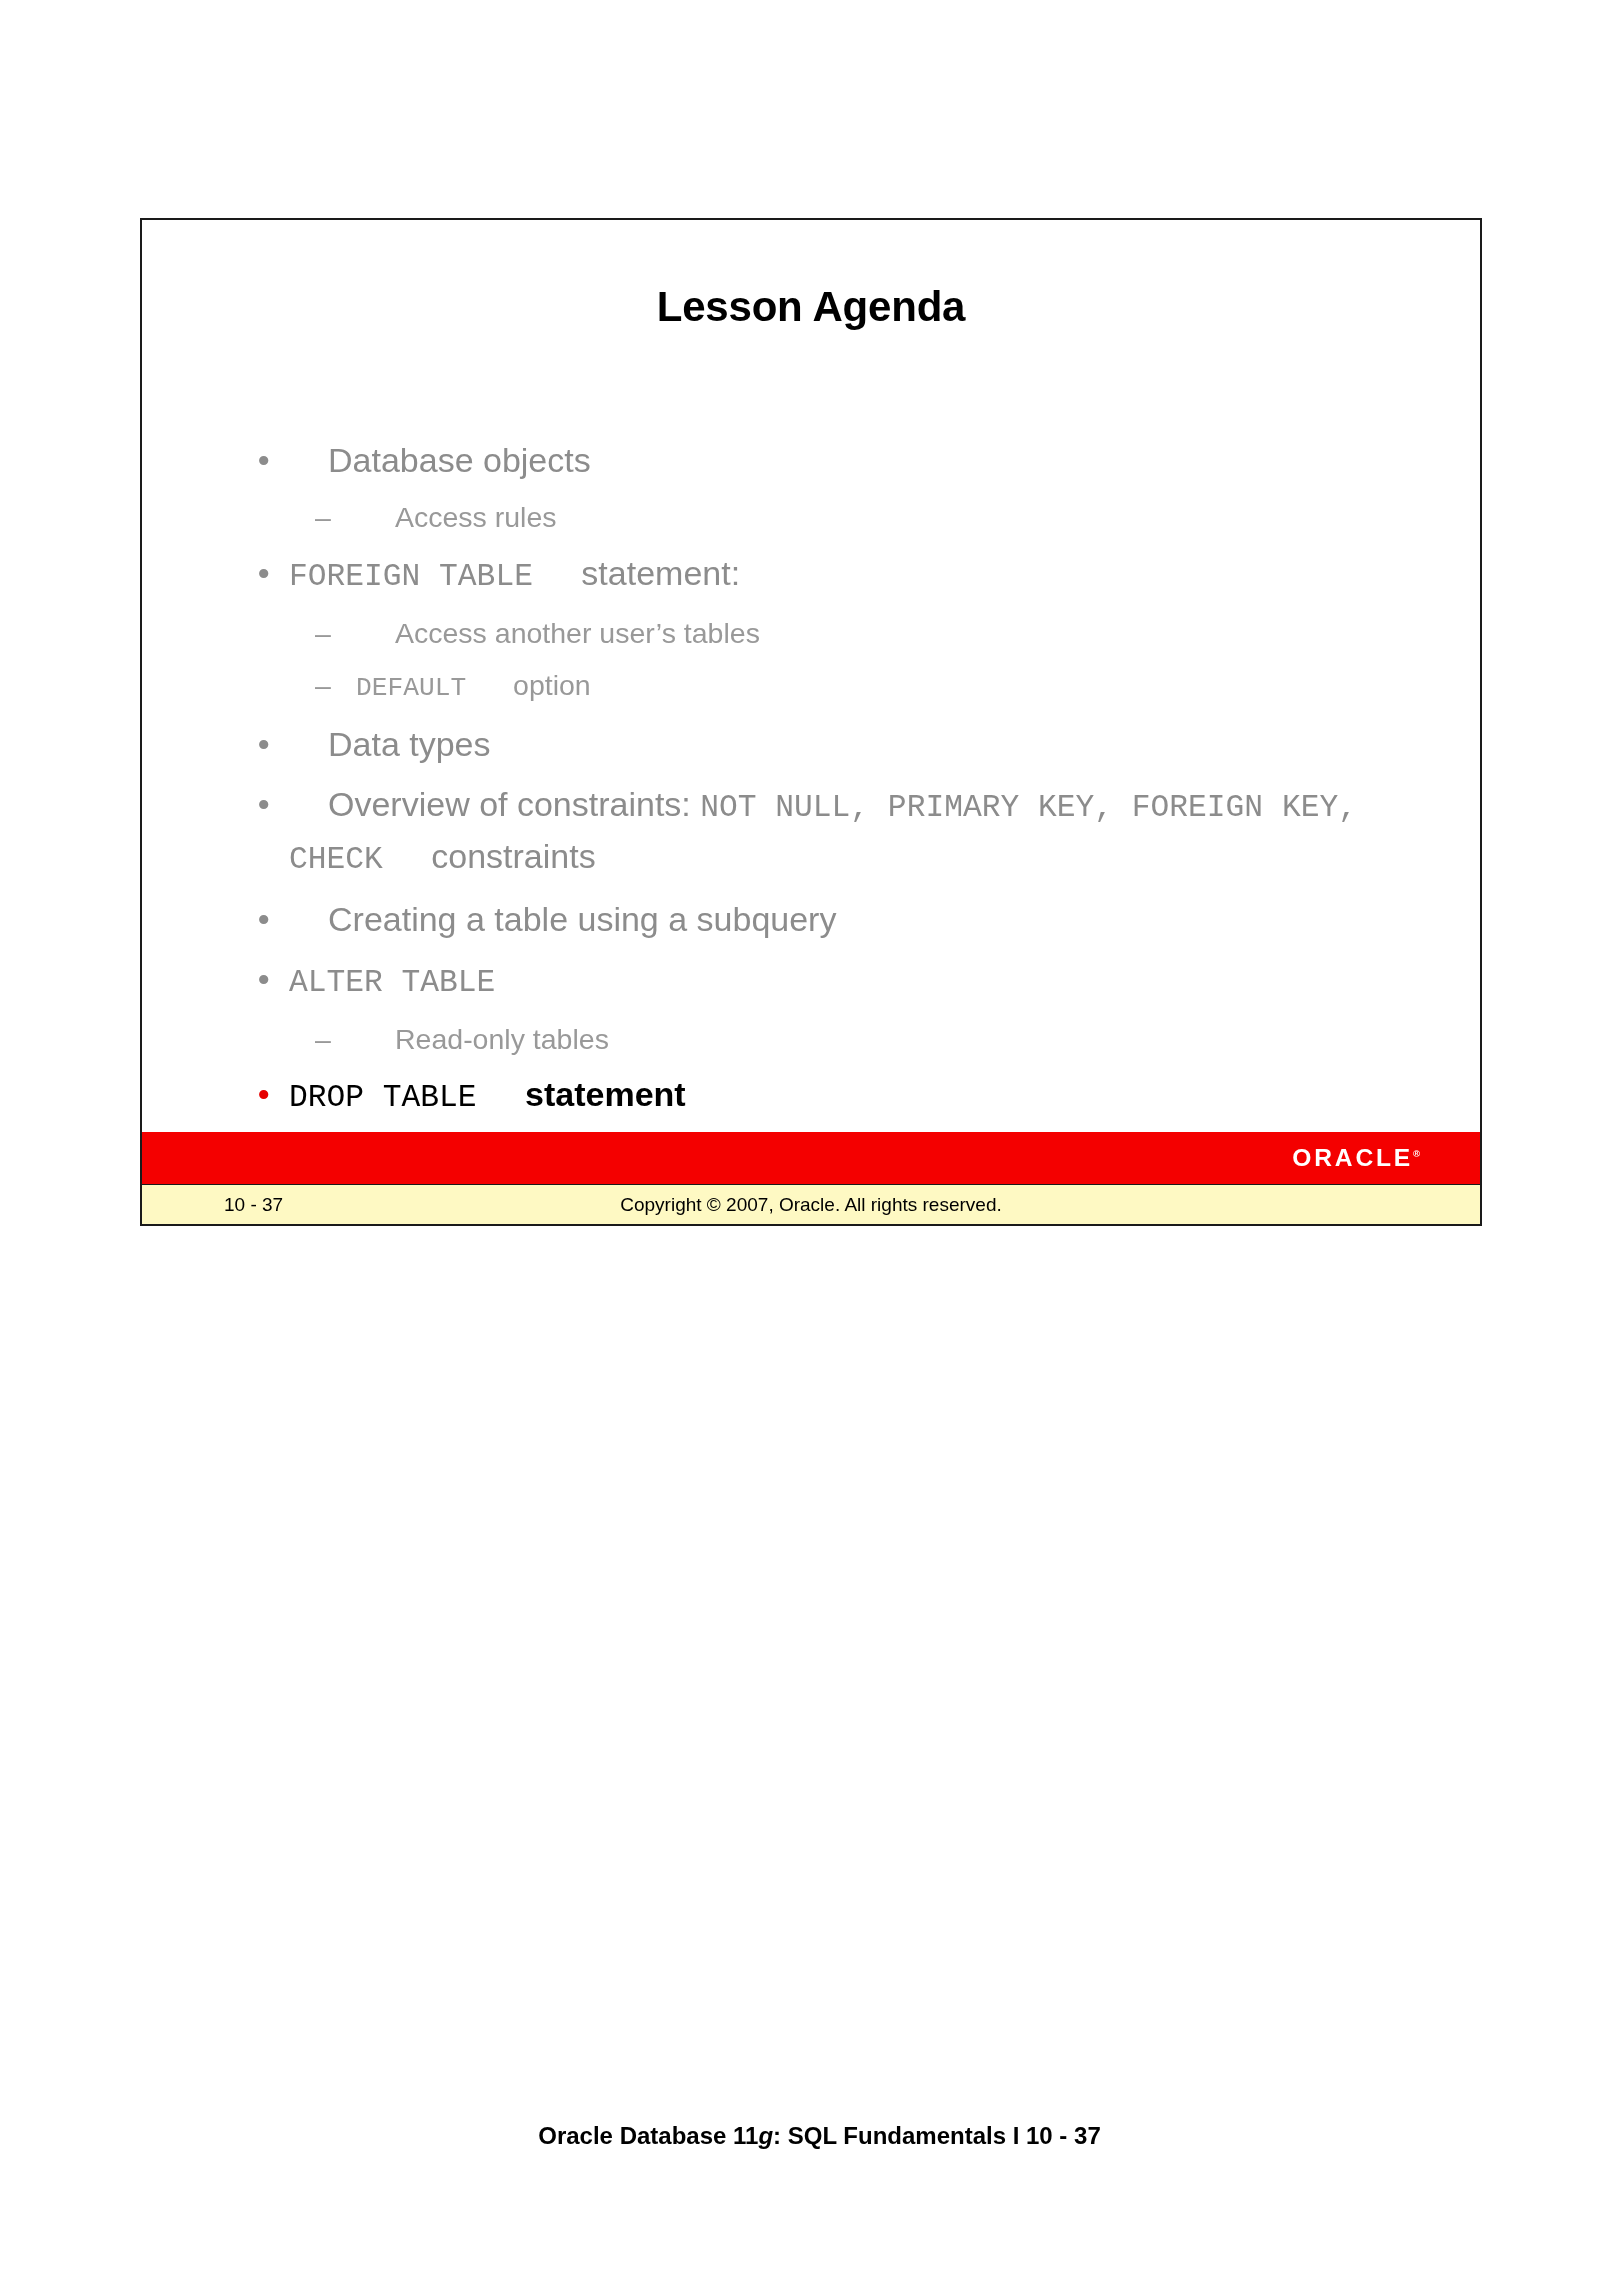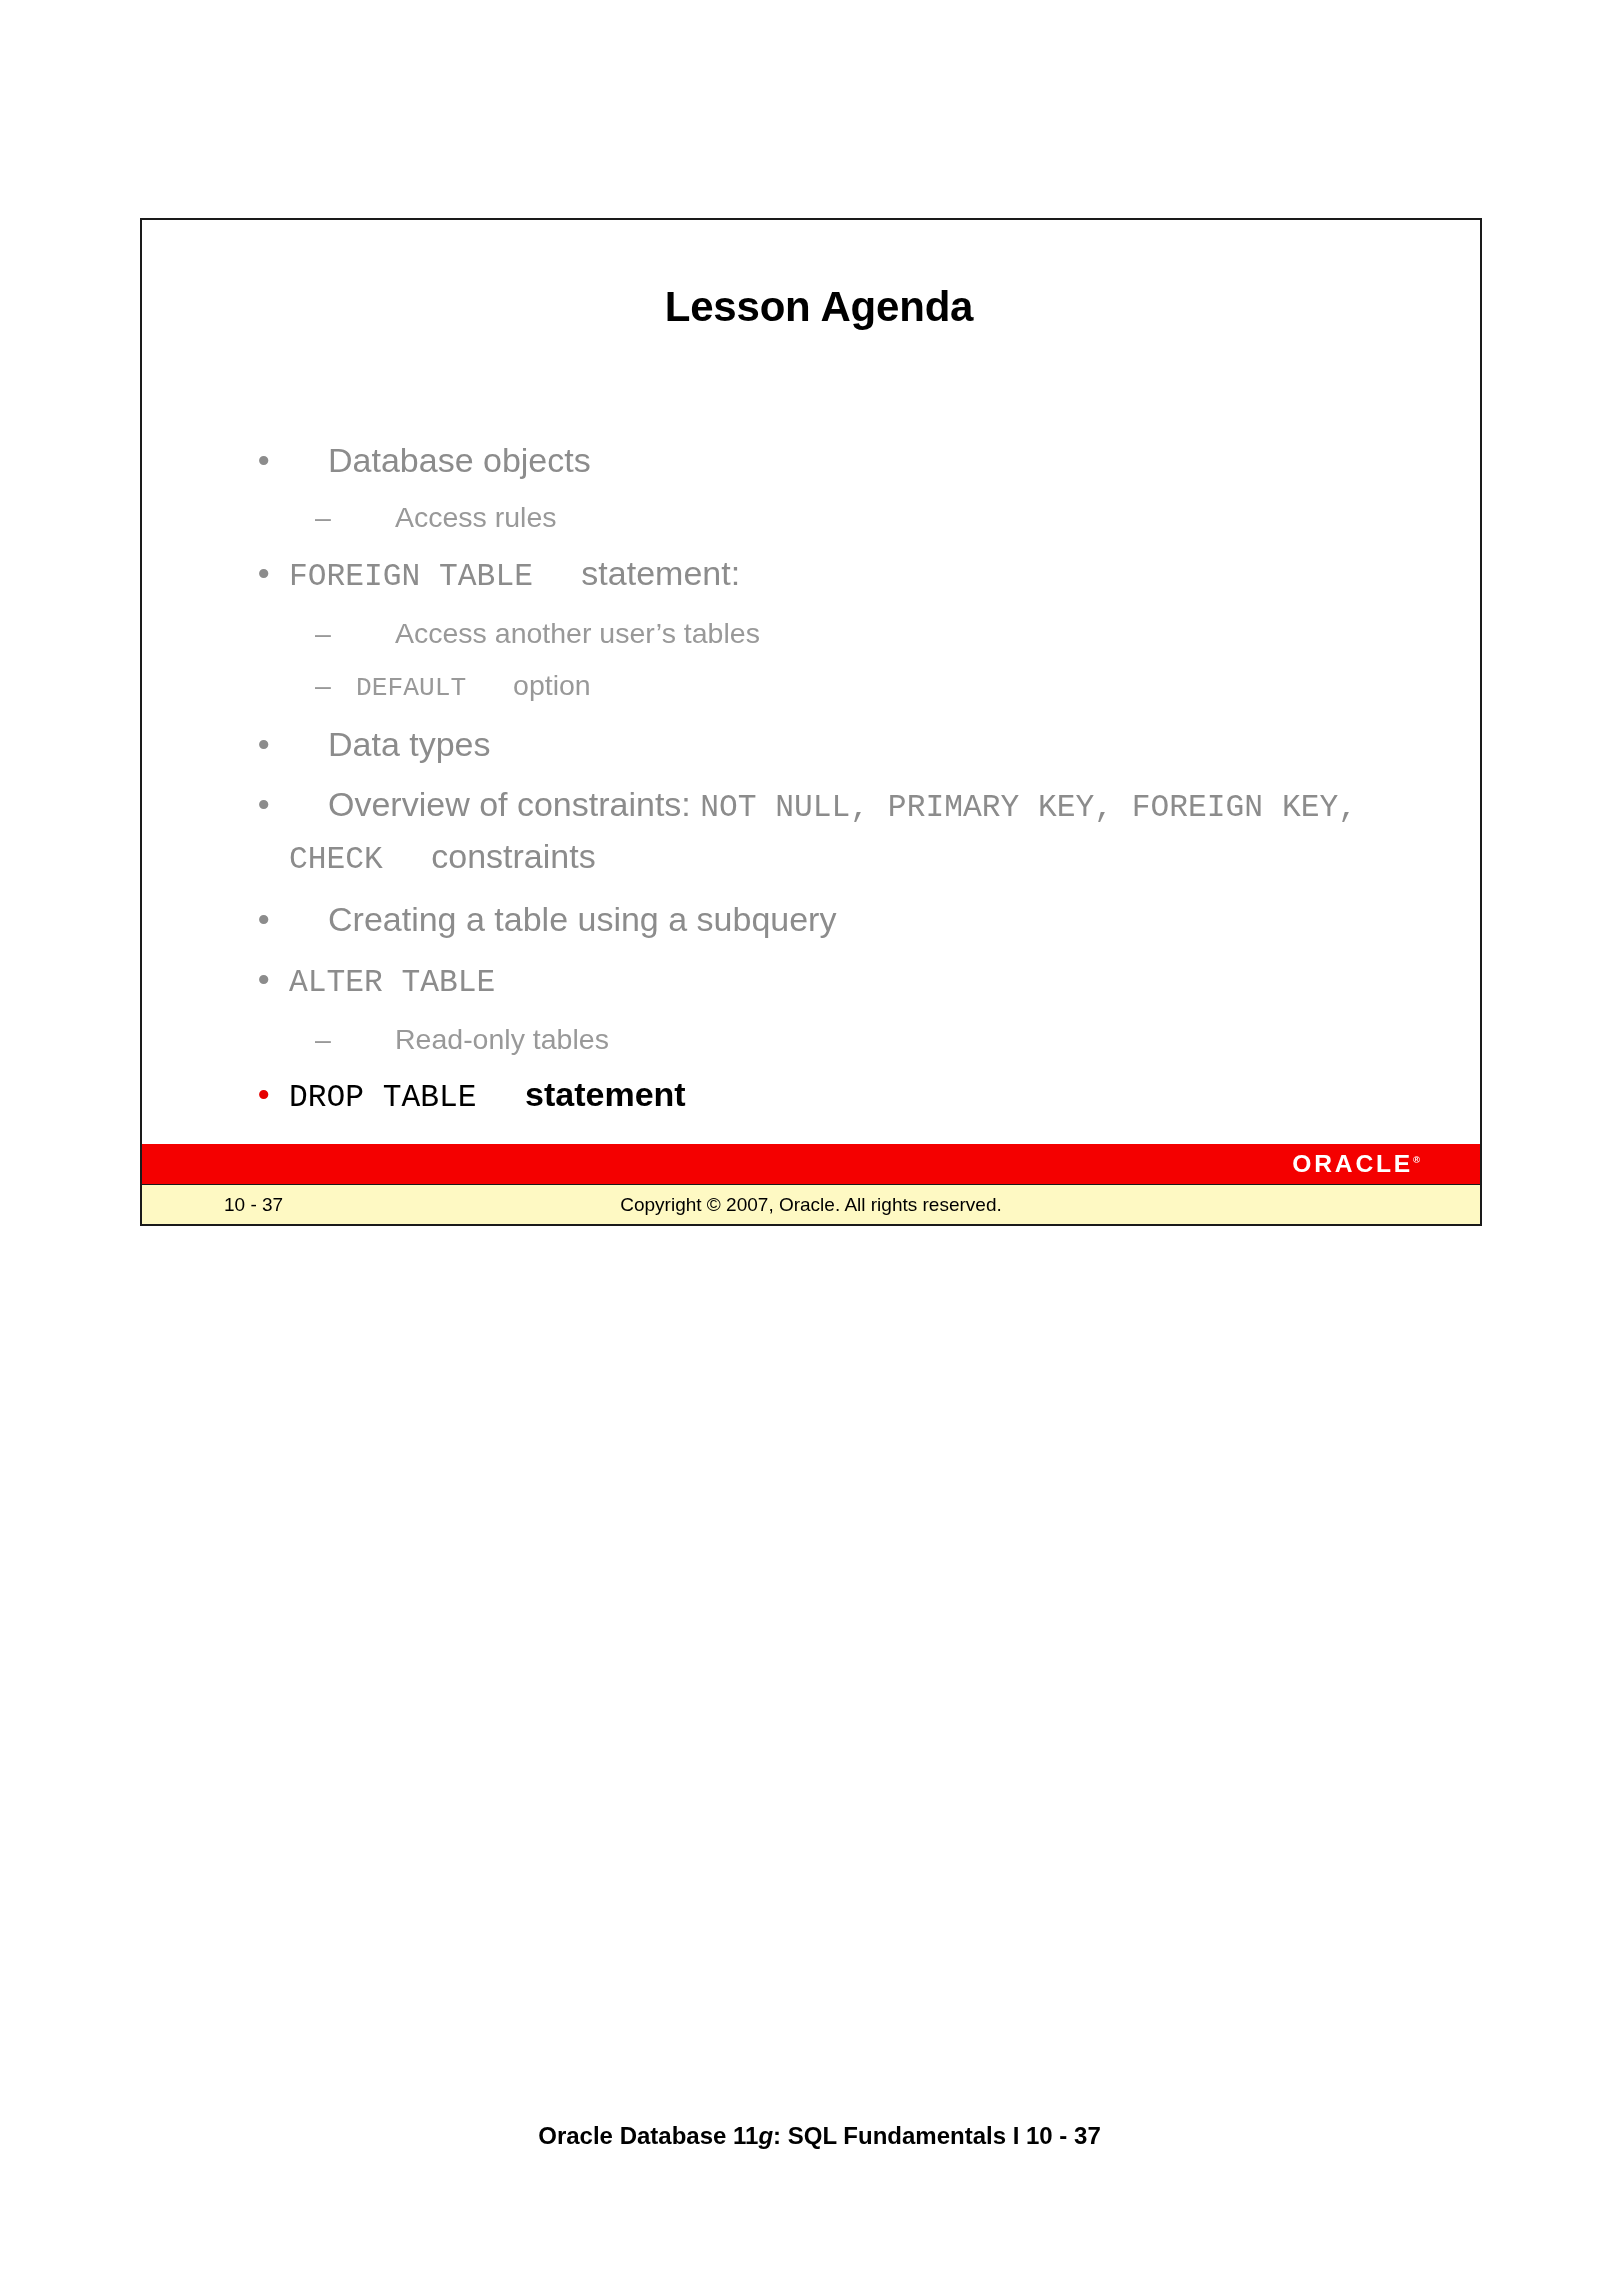--- a/index.html
+++ b/index.html
@@ -31,21 +31,20 @@
   #slide-title {
     position: absolute;
     left: 0;
     top: 63px;
     width: 100%;
     text-align: center;
     font-size: 42px;
     font-weight: bold;
     color: #000000;
     letter-spacing: -0.2px;
-    padding-left: 8px;
   }
 
   
   #agenda-list {
     position: absolute;
     left: 111px;
     top: 216px;
     width: 1149px;
   }
 
@@ -110,21 +109,21 @@
     margin-left: 39px;
   }
   .sp-top-m { margin-top: 8px; }
 
   
   #oracle-bar {
     position: absolute;
     left: 0;
     bottom: 40px;
     width: 100%;
-    height: 40px;
+    height: 52px;
     background: #f40000;
   }
   #oracle-logo {
     position: absolute;
     right: 60px;
     top: 50%;
     transform: translateY(-50%);
     color: #ffffff;
     font-size: 24.6px;
     font-weight: bold;

